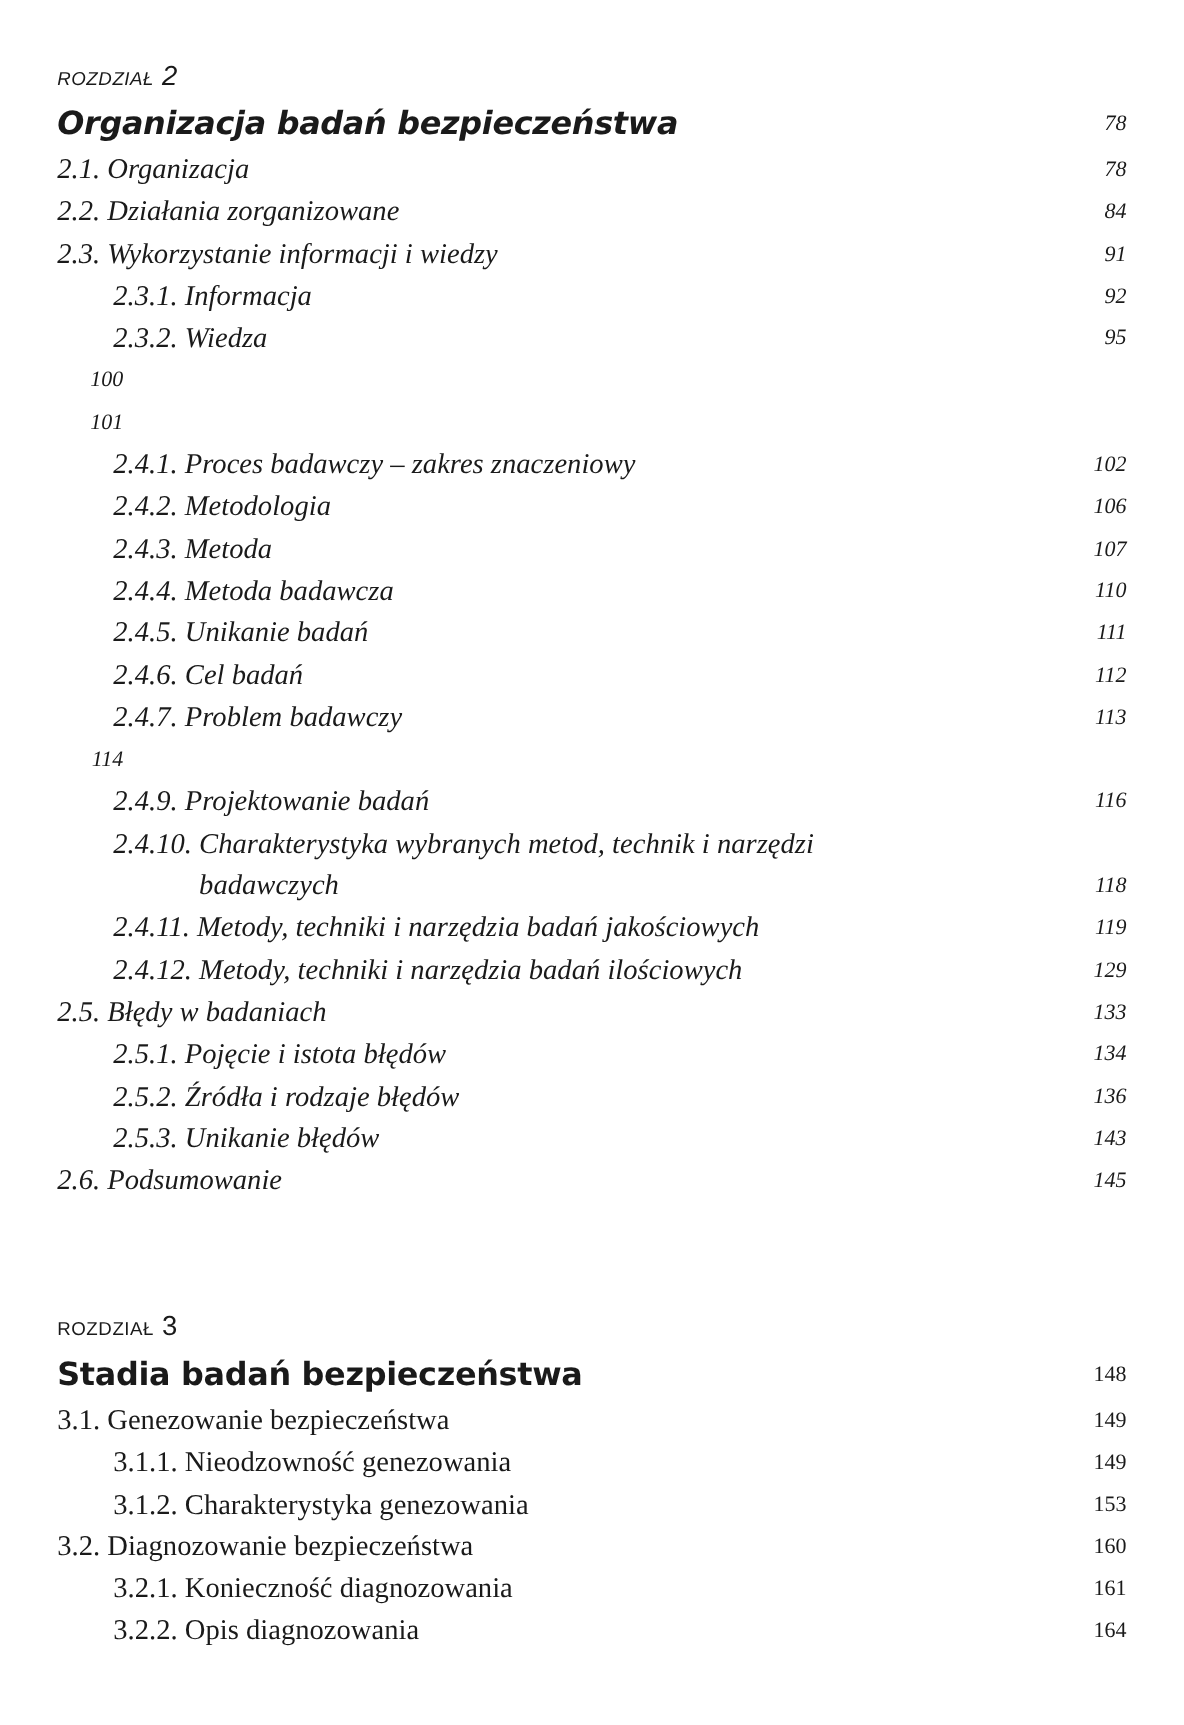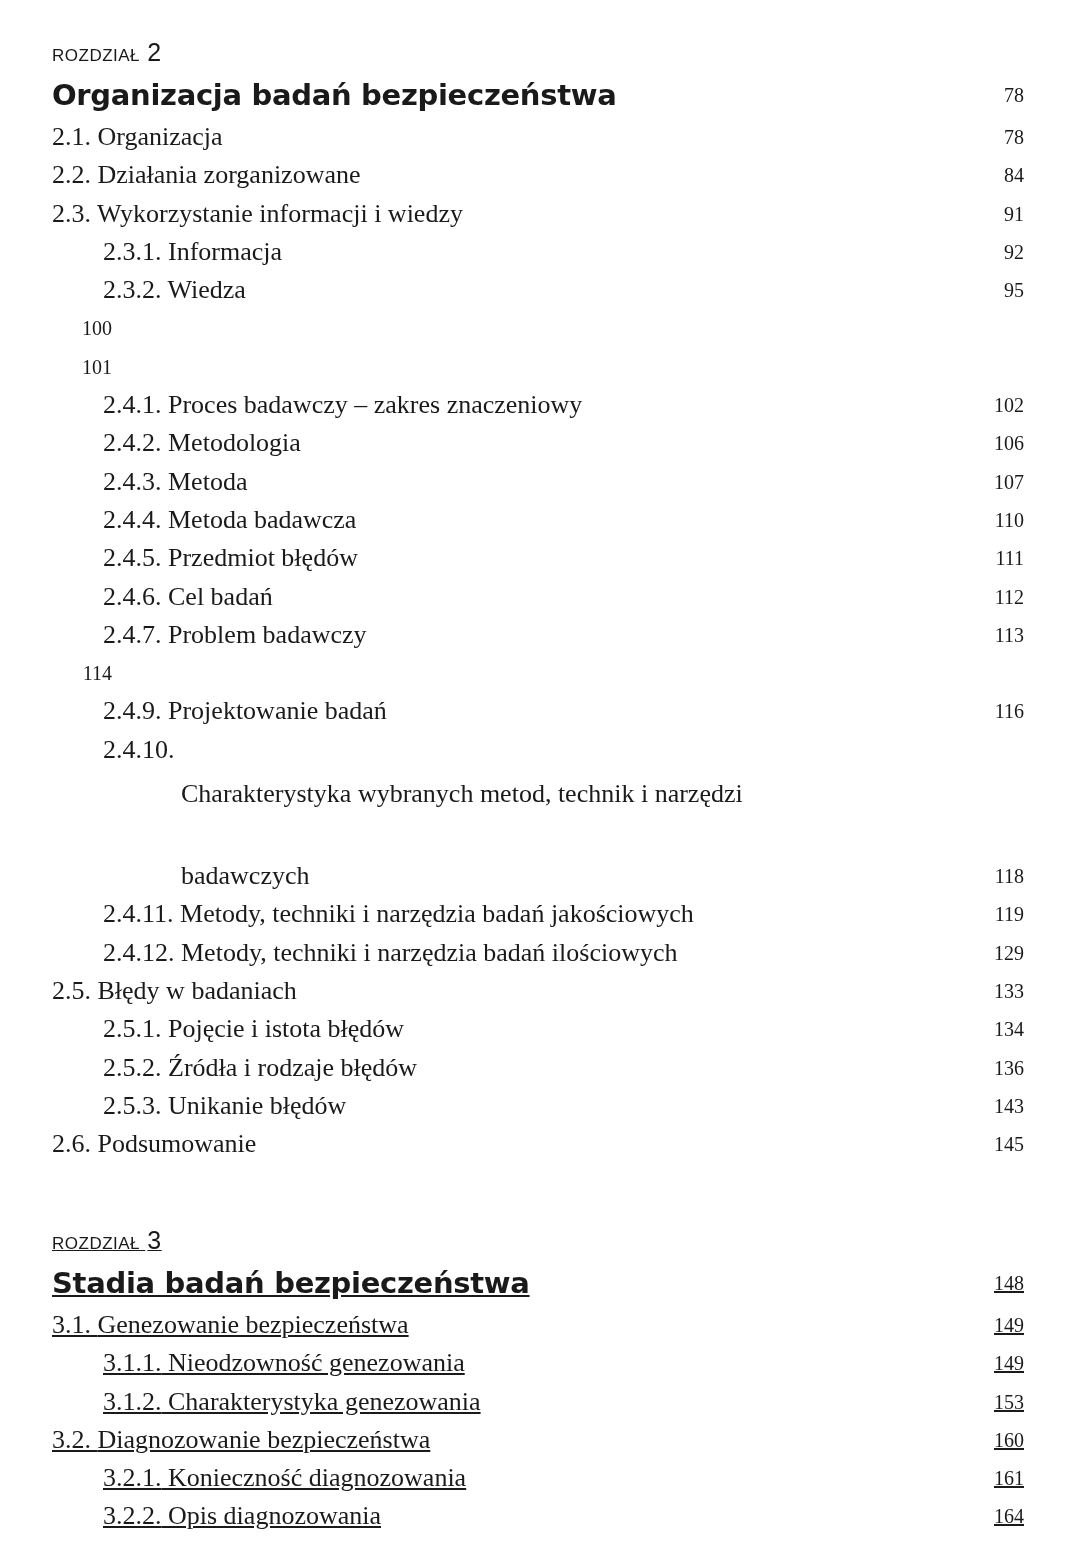--- a/index.html
+++ b/index.html
@@ -81,32 +81,31 @@
     .entry.wrap .wrap-body {
       display: block;
       white-space: normal;
       width: 680px;
       text-indent: 0;
     }
     .entry.wrap .wrap-body span {
       display: block;
       height: 38.3px;
       line-height: 38.3px;
-      margin-top: 44px;
     }
     .entry.wrap .wrap-body .cont {
       padding-left: 0;
     }
     .entry.wrap .page {
       align-self: flex-end;
       height: 38.3px;
       line-height: 38.3px;
     }
-    #ch2 { top: 32px; }
-    #ch3 { top: 1220px; text-decoration: underline; }
+    #ch2 { top: 49px; font-style: italic; }
+    #ch3 { top: 1186px; }
   </style>
 </head>
 <body>
 
 <div class="chapter" id="ch2">
   <div class="chapter-label"><span>ROZDZIAŁ</span> <span class="num">2</span></div>
   <div class="chapter-title-row">
     <span class="chapter-title">Organizacja badań bezpieczeństwa</span>
     <span class="page">78</span>
   </div>
@@ -147,21 +146,21 @@
       </div>
       <div class="entry l2">
         <span class="text"><span>2.4.3.</span> <span>Metoda</span></span>
         <span class="page">107</span>
       </div>
       <div class="entry l2">
         <span class="text"><span>2.4.4.</span> <span>Metoda badawcza</span></span>
         <span class="page">110</span>
       </div>
       <div class="entry l2">
-        <span class="text"><span>2.4.5.</span> <span>Przedmiot błędów</span></span>
+        <span class="text"><span>2.4.5.</span> <span>Unikanie badań</span></span>
         <span class="page">111</span>
       </div>
       <div class="entry l2">
         <span class="text"><span>2.4.6.</span> <span>Cel badań</span></span>
         <span class="page">112</span>
       </div>
       <div class="entry l2">
         <span class="text"><span>2.4.7.</span> <span>Problem badawczy</span></span>
         <span class="page">113</span>
       </div>

